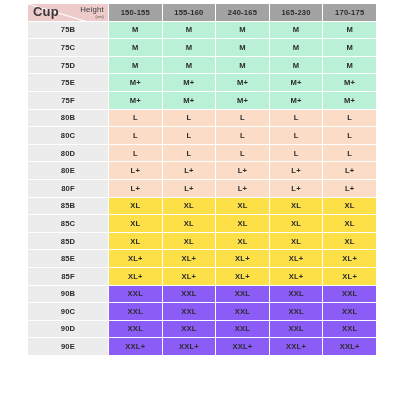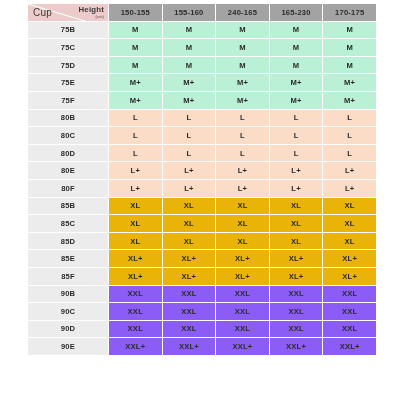--- a/index.html
+++ b/index.html
@@ -59,39 +59,39 @@
   th.corner .diag {
     position: absolute;
     inset: 0;
     pointer-events: none;
   }
   th.corner .lbl-height {
     position: absolute;
     right: 4px;
     top: 2px;
     font-size: 7.8px;
-    font-weight: bold;
+    font-weight: normal;
     color: #3a3a3a;
     line-height: 1;
   }
   th.corner .lbl-unit {
     position: absolute;
     right: 4px;
     top: 11.5px;
     font-size: 3.6px;
     font-weight: bold;
     color: #7a6a6a;
     line-height: 1;
   }
   th.corner .lbl-cup {
     position: absolute;
     left: 5px;
     bottom: 3px;
-    font-size: 10px;
-    font-weight: normal;
+    font-size: 13px;
+    font-weight: bold;
     color: #3a3a3a;
     line-height: 1;
   }
 
   th.hcol {
     background: #a3a3a3;
     height: 24px;
     font-size: 7.6px;
     color: #3a3a3a;
     font-weight: bold;
@@ -100,21 +100,21 @@
   
   td.rowlabel {
     background: #ececec;
     font-size: 7.6px;
     color: #2b2b2b;
   }
 
   
   td.grp-green  { background: #b9f0d6; }
   td.grp-orange { background: #fbdcc6; }
-  td.grp-blue   { background: #eab308; }
+  td.grp-blue   { background: #fde047; }
   td.grp-pink   { background: #8b5cf6; }
 </style>
 </head>
 <body>
 
 <div id="chart-wrap">
   <table class="size-chart">
     <colgroup>
       <col class="c-label">
       <col class="c-data">

